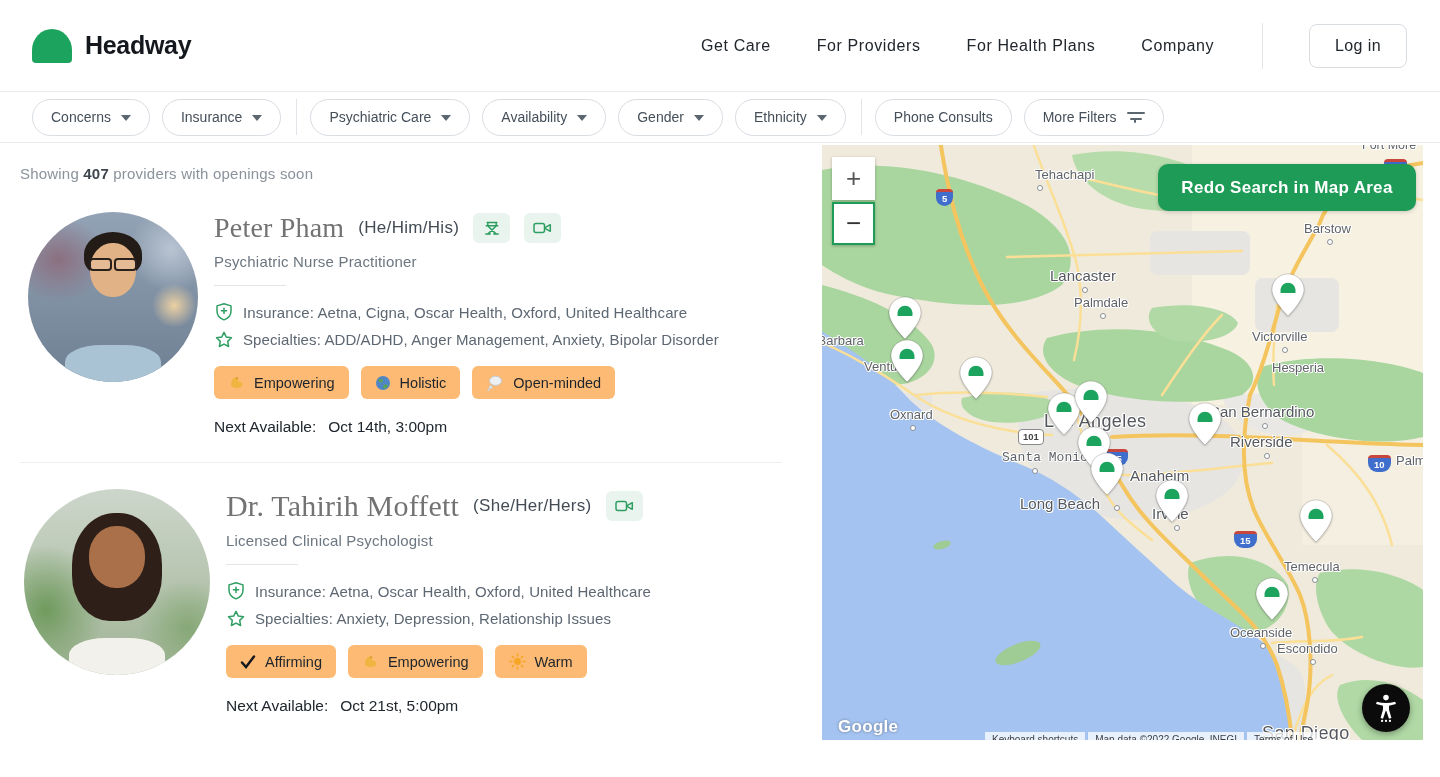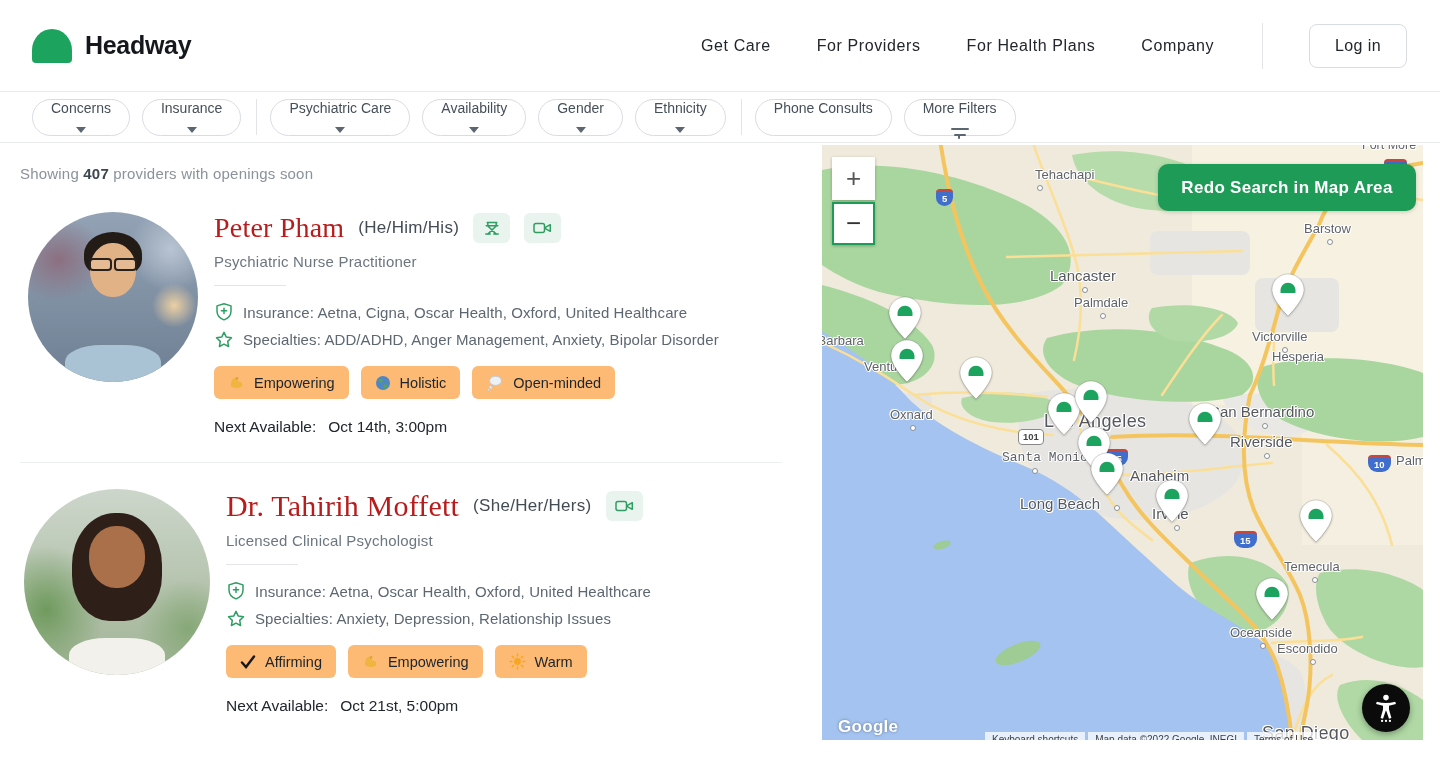--- a/index.html
+++ b/index.html
@@ -11,21 +11,21 @@
   .brand { display:flex; align-items:center; gap:13px; cursor:pointer; }
   .brand-dome { width:40px; height:34px; background:#1ca45f; border-radius:50% 50% 10% 10% / 62% 62% 12% 12%; }
   .brand-name { font-size:25px; font-weight:bold; letter-spacing:-.3px; color:#14181d; }
   .nav { margin-left:auto; display:flex; align-items:center; gap:46px; }
   .nav-link { font-size:16px; color:#20262c; letter-spacing:.6px; cursor:pointer; white-space:nowrap; }
   .nav-sep { width:1px; height:46px; background:#e3e6e9; margin:0 0 0 2px; }
   .login-btn { border:1px solid #d8dde2; border-radius:8px; background:#fff; padding:12px 25px; font-size:16px; letter-spacing:.4px; color:#20262c; cursor:pointer; font-family:inherit; }
 
   
   .filterbar { position:absolute; left:0; top:92px; width:1440px; height:51px; border-bottom:1px solid #e8eaec; display:flex; align-items:center; padding:0 32px; background:#fff; z-index:29; }
-  .pill { display:flex; align-items:center; gap:10px; border:1px solid #d8dde2; border-radius:20px; padding:0 18px; height:37px; font-size:14px; color:#454f59; background:#fff; cursor:pointer; white-space:nowrap; margin-right:12px;flex-direction:column; }
+  .pill { display:flex; align-items:center; gap:10px; border:1px solid #d8dde2; border-radius:20px; padding:0 18px; height:37px; font-size:14px; color:#454f59; background:#fff; cursor:pointer; white-space:nowrap; margin-right:12px; }
   .caret { width:0; height:0; border-left:5px solid transparent; border-right:5px solid transparent; border-top:6px solid #5b6670; margin-top:1px; }
   .fdiv { width:1px; height:36px; background:#e1e4e8; margin:0 13px 0 3px; }
   .sliders-icon { display:inline-block; width:18px; height:14px; position:relative; }
   .sliders-icon i { position:absolute; background:#5b6670; height:2px; border-radius:1px; display:block; }
   .sliders-icon i:nth-child(1){ left:0; top:2px; width:18px; }
   .sliders-icon i:nth-child(2){ left:3px; top:8px; width:12px; }
   .sliders-icon i:nth-child(3){ left:7px; top:8px; width:2px; height:5px; }
 
   
   .list { position:absolute; left:0; top:143px; width:802px; height:634px; padding:22px 0 0 20px; overflow:hidden; background:#fff; }
@@ -52,21 +52,21 @@
   .av1 .av-face { left:36.5%; top:18%; width:27%; height:32%; background:#e2b287; }
   .av2 .av-face { left:35%; top:20%; width:30%; height:33%; background:#a97049; }
   .av-glasses { position:absolute; left:36%; top:27%; width:28%; height:8%; display:flex; gap:6%; }
   .av-glasses i { flex:1; border:2.5px solid #28211c; border-radius:4px; background:rgba(255,255,255,.12); }
   .av-body { position:absolute; bottom:-4%; border-radius:38% 38% 0 0; }
   .av1 .av-body { left:22%; width:56%; height:26%; background:#a9c3d4; }
   .av2 .av-body { left:24%; width:52%; height:24%; background:#f3f1ec; }
 
   .info { margin-left:16px; padding-top:0; }
   .name-row { display:flex; align-items:center; gap:14px; }
-  .p-name { font-family:"Liberation Serif", serif; color:#b91c1c; letter-spacing:.2px; }
+  .p-name { font-family:"Liberation Serif", serif; color:#737373; letter-spacing:.2px; }
   .card1 .p-name { font-size:28px; }
   .card2 .p-name { font-size:30px; }
   .p-pronouns { font-size:17px; color:#434c55; letter-spacing:.3px; }
   .mode-chip { width:37px; height:30px; background:#e9f4ee; border-radius:6px; display:flex; align-items:center; justify-content:center; }
   .p-title { font-size:15px; color:#6c7680; margin-top:9px; letter-spacing:.2px; }
   .mini-sep { width:72px; border-top:1px solid #e3e6e9; margin:15px 0 13px 0; }
   .meta-row { display:flex; align-items:center; gap:9px; font-size:15px; color:#5d6772; line-height:27px; letter-spacing:.1px; }
   .badges { display:flex; gap:12px; margin-top:13px; }
   .badge { display:flex; align-items:center; gap:9px; background:#fdba74; border-radius:6px; padding:0 14px; height:33px; font-size:14.5px; color:#1d242b; }
   .next-row { margin-top:19px; font-size:15.5px; color:#20272e; }
@@ -359,21 +359,21 @@
   <span class="city" style="left:185px; top:22px;margin-left:28px;">Tehachapi</span>
   <span class="cdot" style="left:215px; top:40px;"></span>
   <span class="city" style="left:482px; top:76px;">Barstow</span>
   <span class="cdot" style="left:505px; top:94px;"></span>
   <span class="city lg" style="left:228px; top:122px;">Lancaster</span>
   <span class="cdot" style="left:260px; top:142px;"></span>
   <span class="city" style="left:252px; top:150px;">Palmdale</span>
   <span class="cdot" style="left:278px; top:168px;"></span>
   <span class="city" style="left:430px; top:184px;">Victorville</span>
   <span class="cdot" style="left:460px; top:202px;"></span>
-  <span class="city" style="left:432px; top:204px;padding-left:18px;">Hesperia</span>
+  <span class="city" style="left:432px; top:215px;padding-left:18px;">Hesperia</span>
   <span class="city lg" style="left:388px; top:258px;">San Bernardino</span>
   <span class="cdot" style="left:440px; top:278px;"></span>
   <span class="city lg" style="left:408px; top:288px;">Riverside</span>
   <span class="cdot" style="left:442px; top:308px;"></span>
   <span class="city xl" style="left:222px; top:266px;">Los Angeles</span>
   <span class="city" style="left:180px; top:305px;font-family:Liberation Mono, monospace;">Santa Monica</span>
   <span class="cdot" style="left:210px; top:323px;"></span>
   <span class="city lg" style="left:308px; top:322px;">Anaheim</span>
   <span class="city lg" style="left:198px; top:350px;">Long Beach</span>
   <span class="cdot" style="left:292px; top:360px;"></span>

